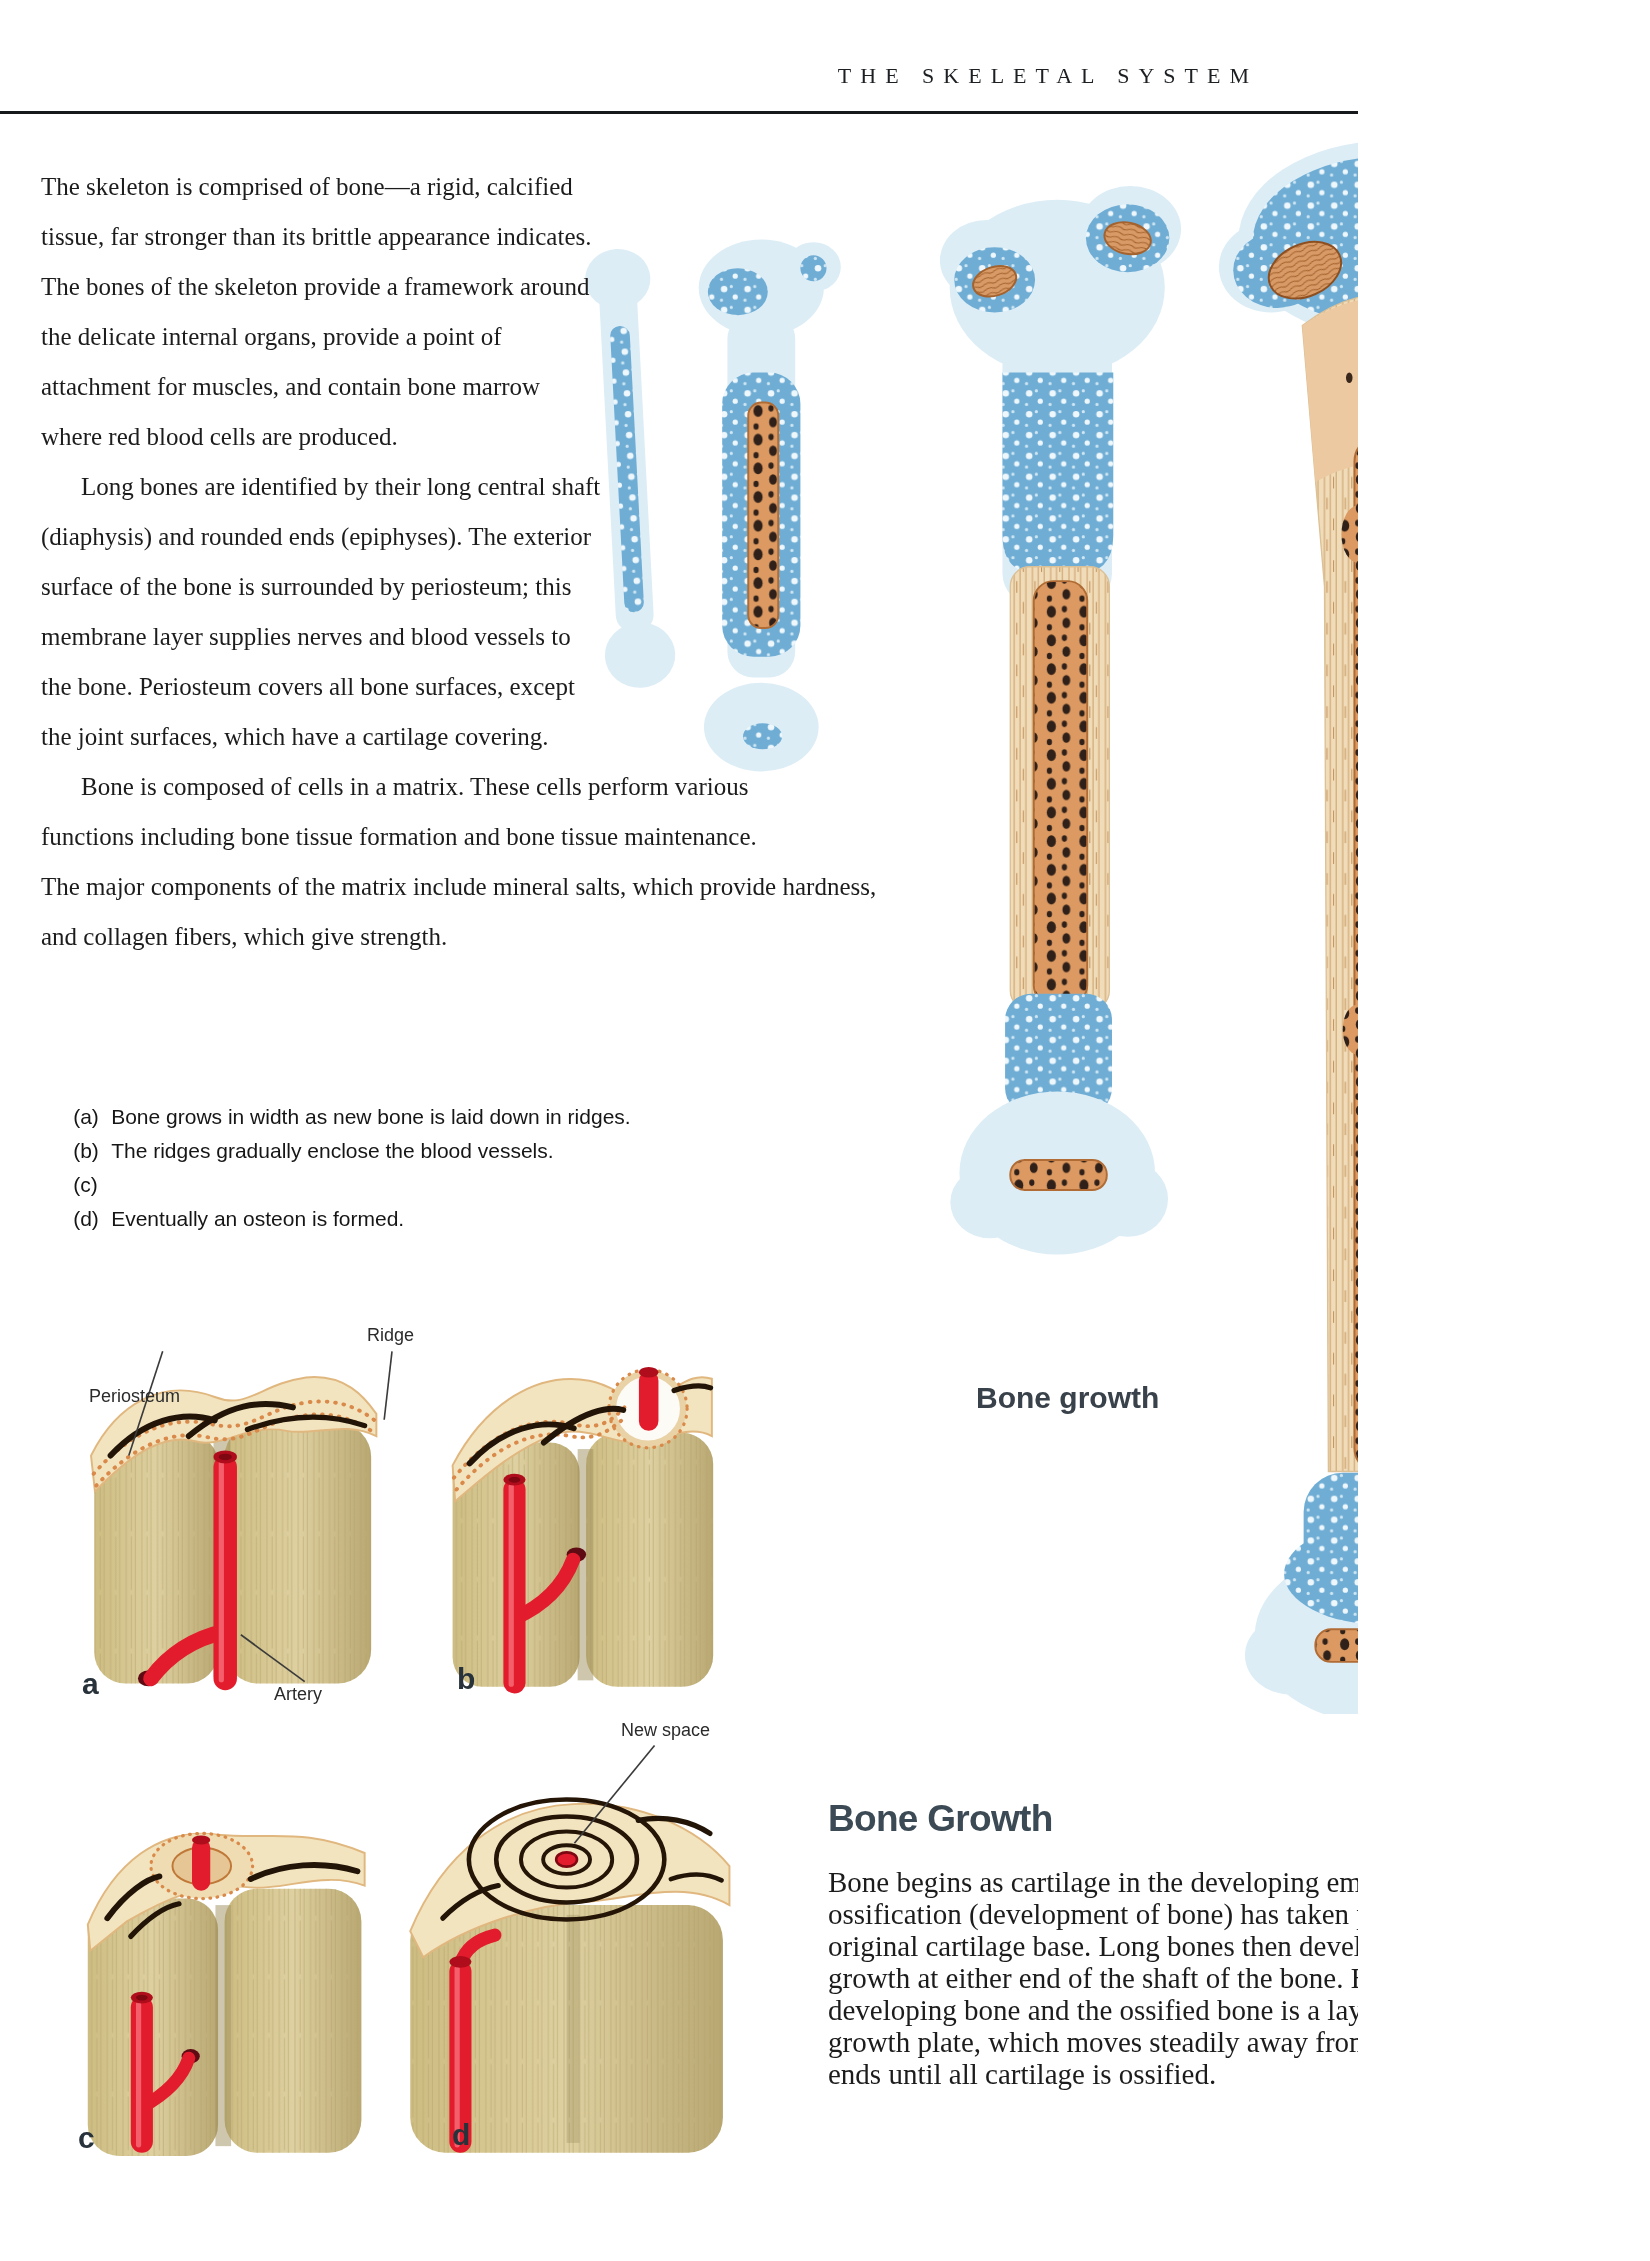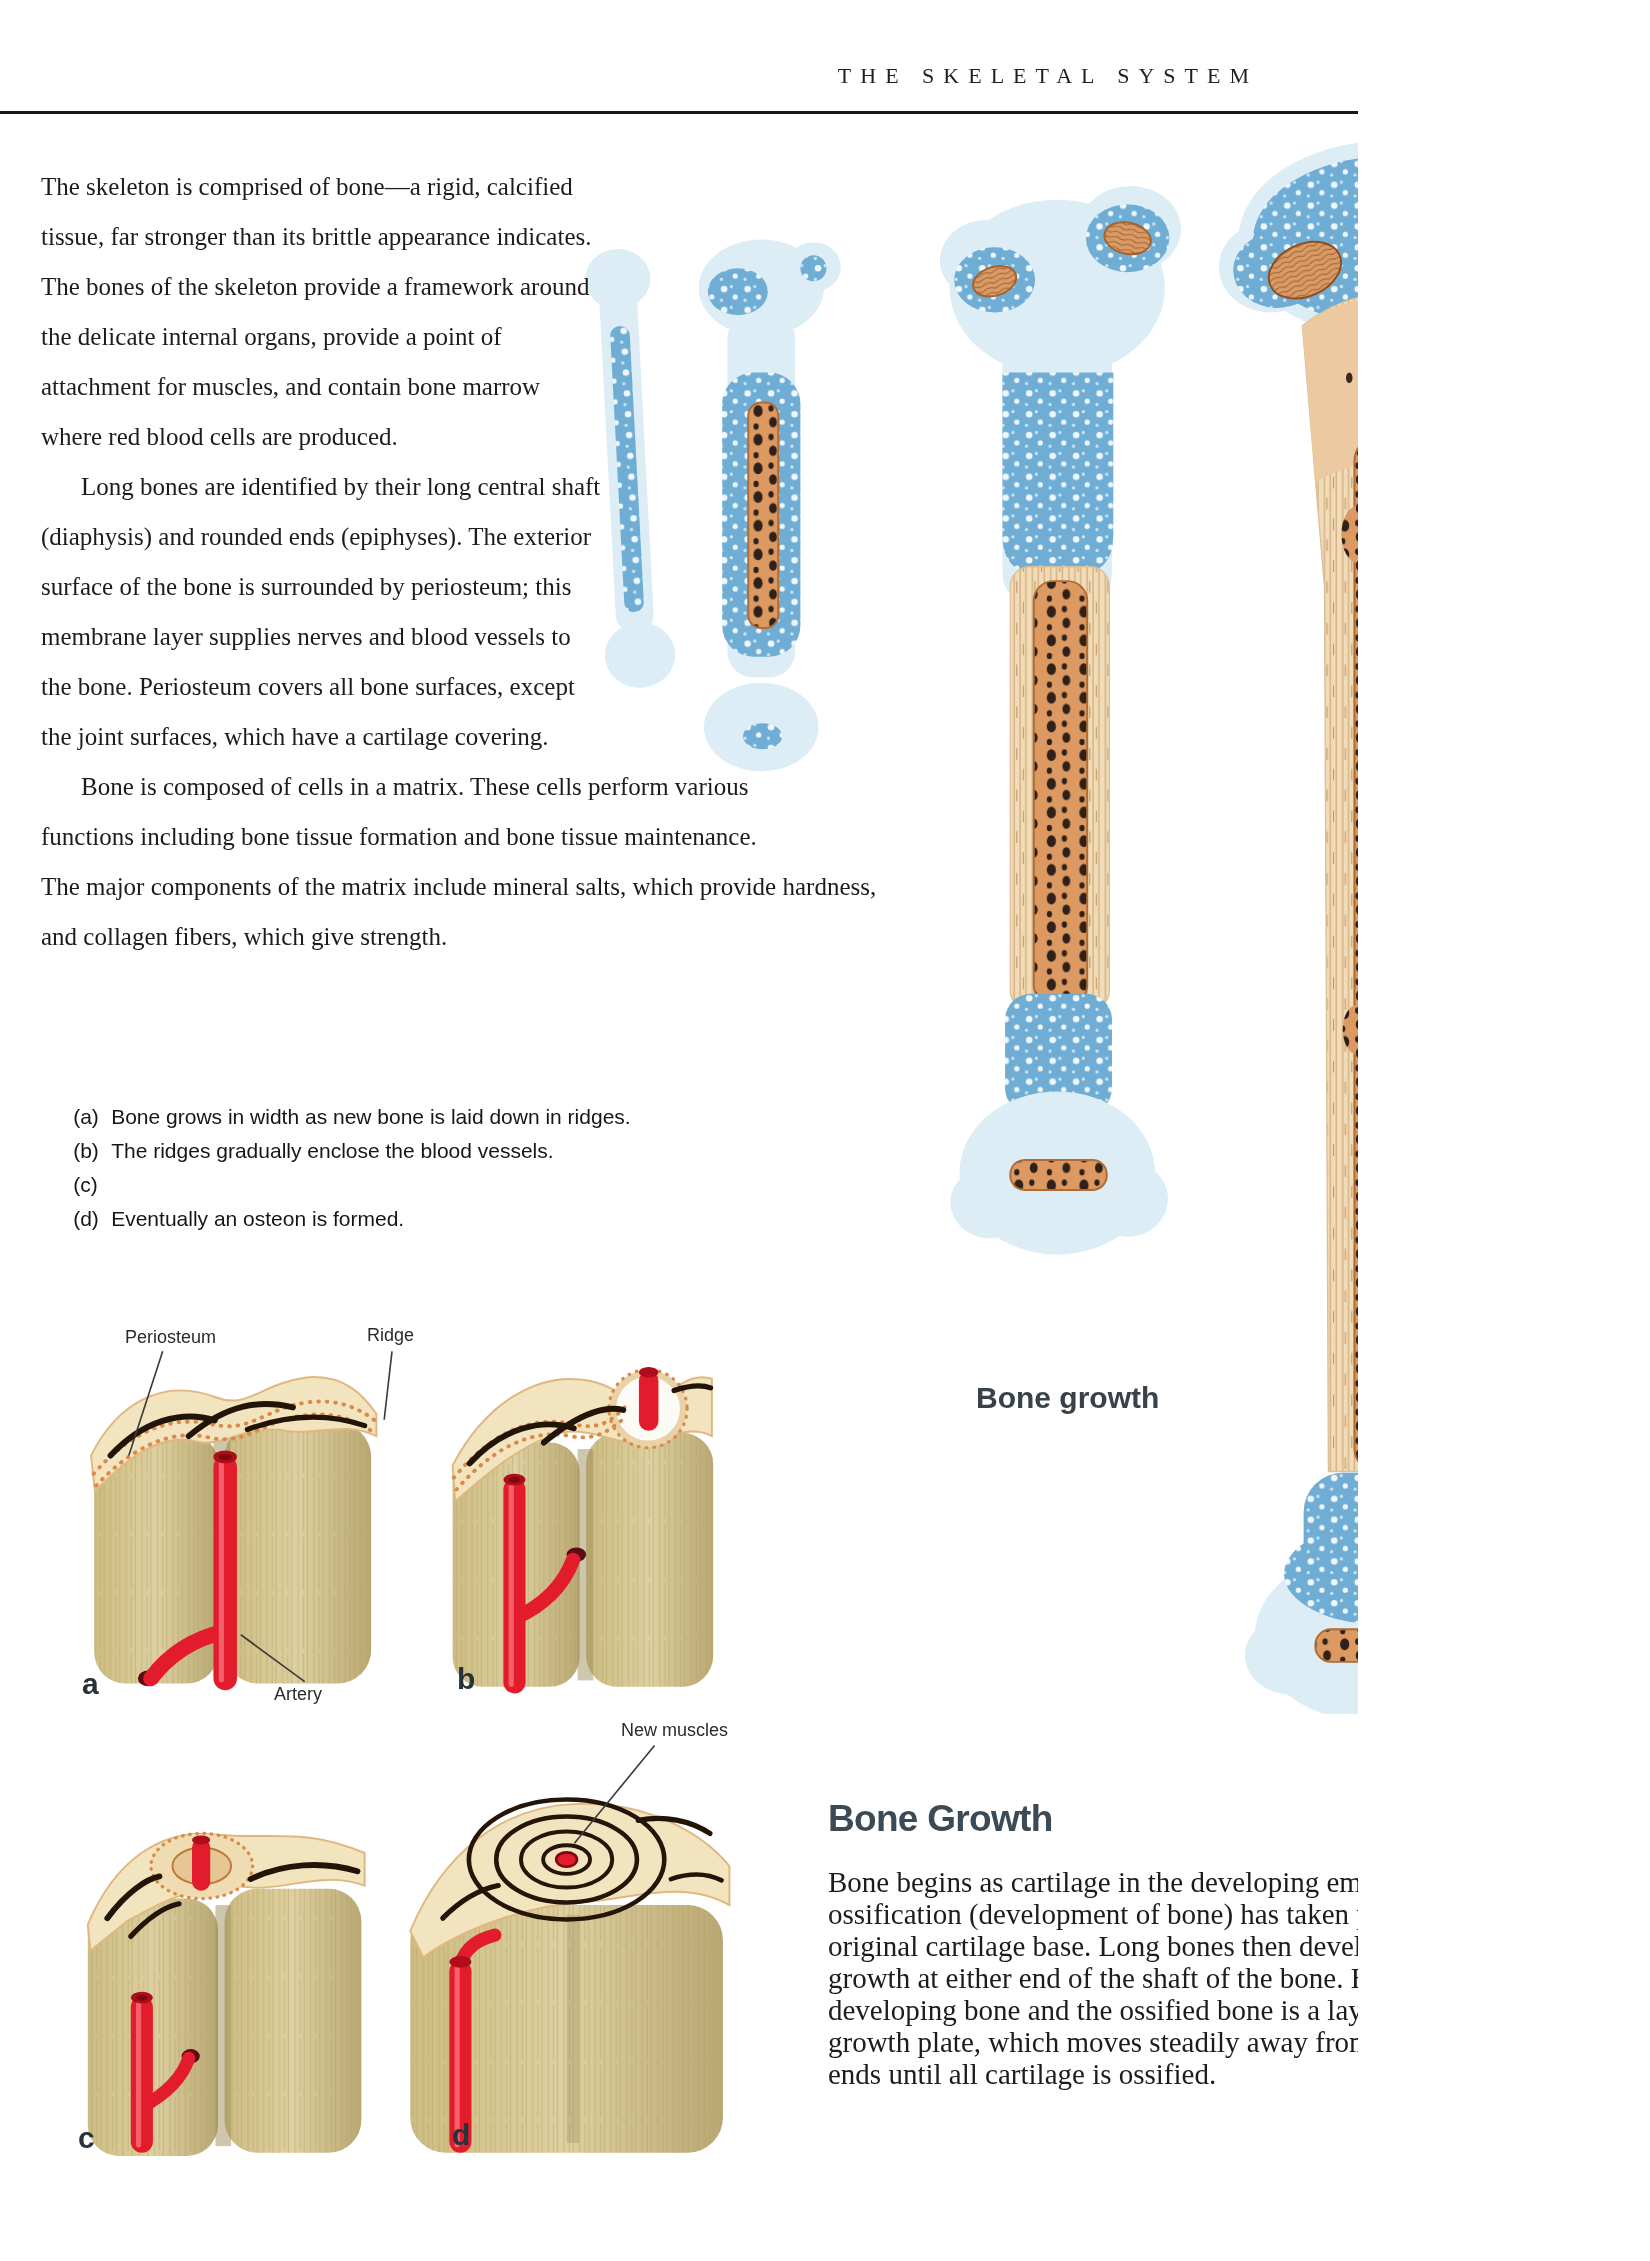--- a/index.html
+++ b/index.html
@@ -300,24 +300,24 @@
     </div>
     <div class="bf-item">
       <span class="bf-label">(c)</span>
     </div>
     <div class="bf-item">
       <span class="bf-label">(d)</span>
       <span>Eventually an osteon is formed.</span>
     </div>
   </div>
 
-  <div class="fig-note" style="left:89px; top:1327px;margin-left:36px;">Periosteum</div>
+  <div class="fig-note" style="left:89px; top:1386px;">Periosteum</div>
   <div class="fig-note" style="left:367px; top:1325px;">Ridge</div>
   <div class="fig-note" style="left:274px; top:1684px;text-align:center;">Artery</div>
-  <div class="fig-note" style="left:621px; top:1720px;">New muscles</div>
+  <div class="fig-note" style="left:621px; top:1720px;">New space</div>
 
   <div class="fig-letter" style="left:82px; top:1667px;">a</div>
   <div class="fig-letter" style="left:457px; top:1662px;">b</div>
   <div class="fig-letter" style="left:78px; top:2121px;">c</div>
   <div class="fig-letter" style="left:452px; top:2118px;">d</div>
 
   <div class="growth-caption">Bone growth</div>
 
   <div class="bone-growth">
     <h2>Bone Growth</h2>

